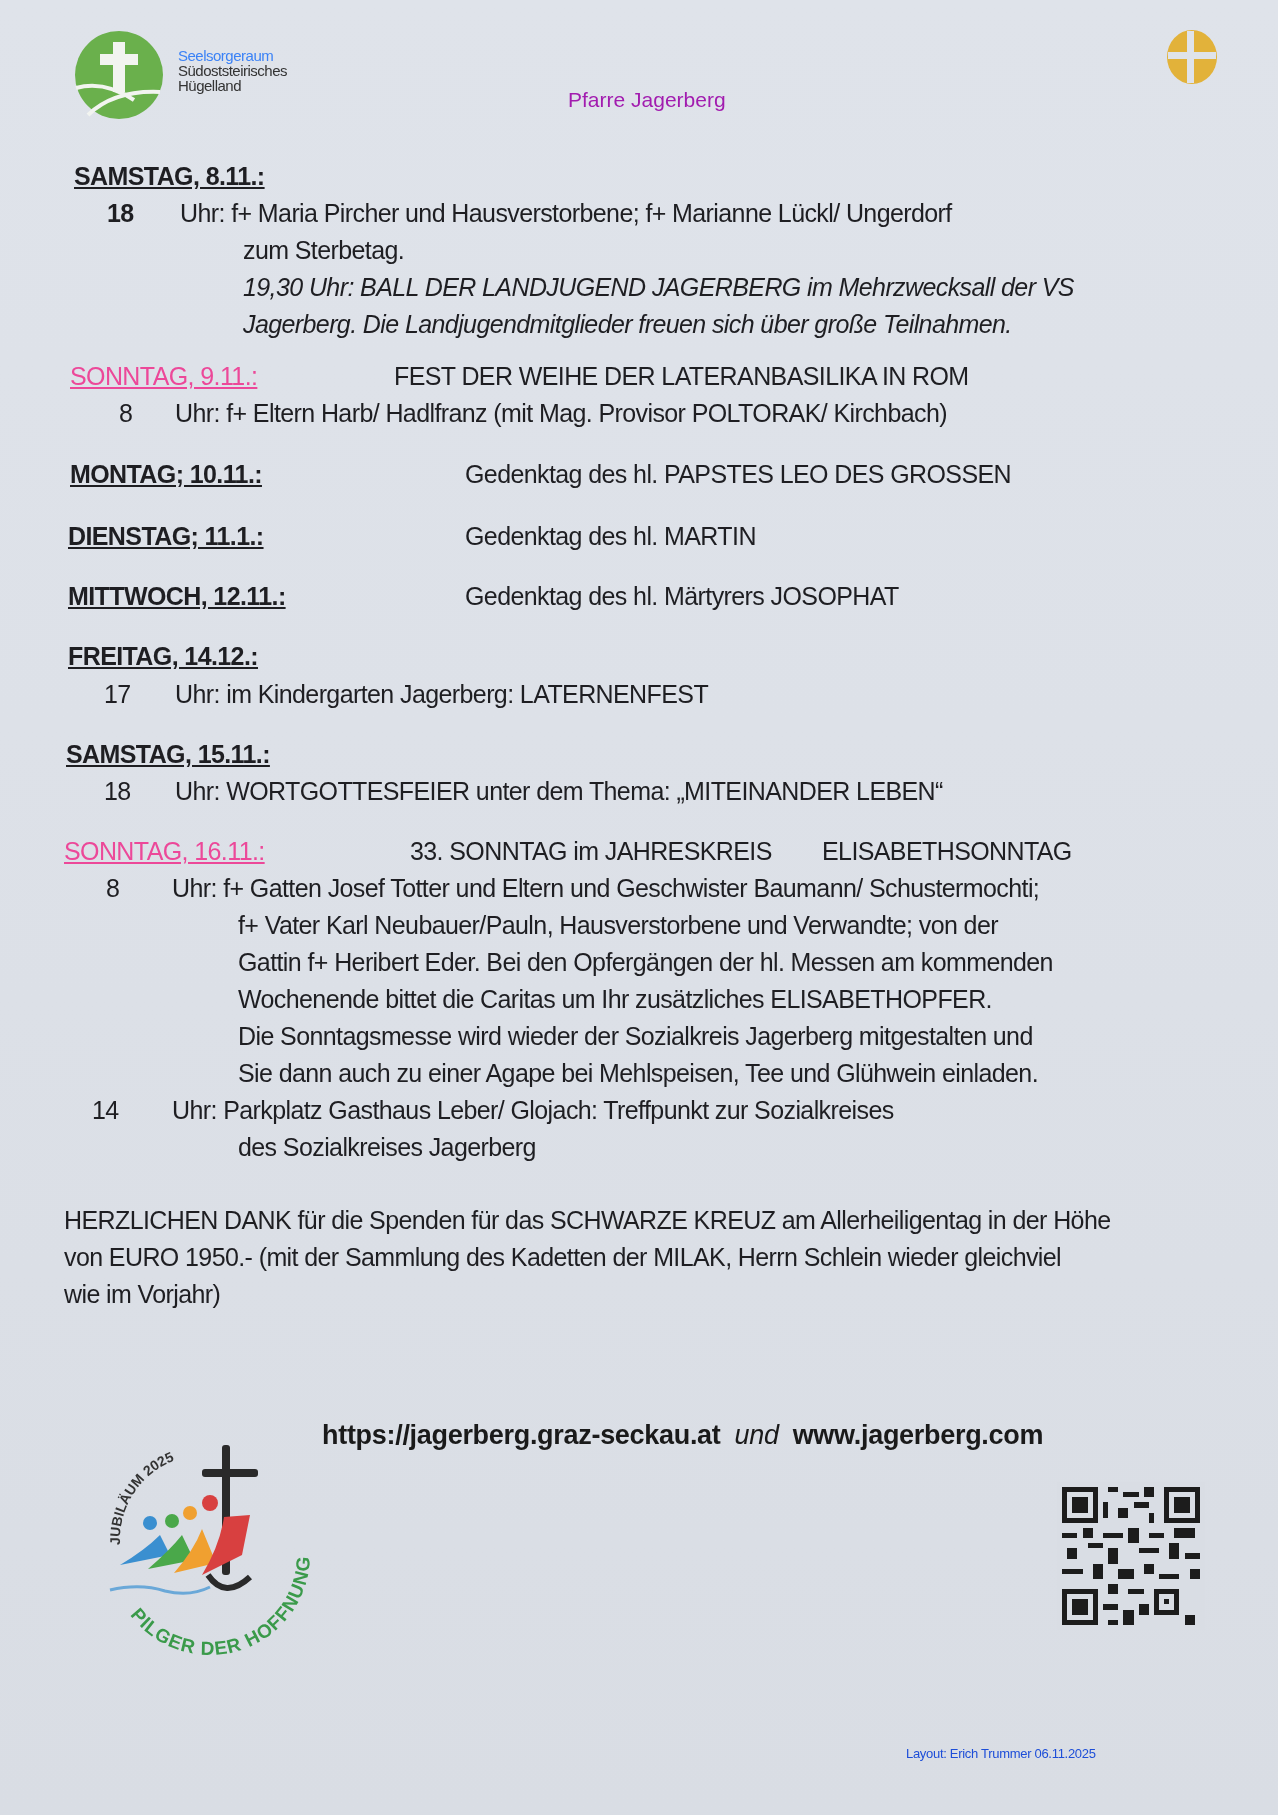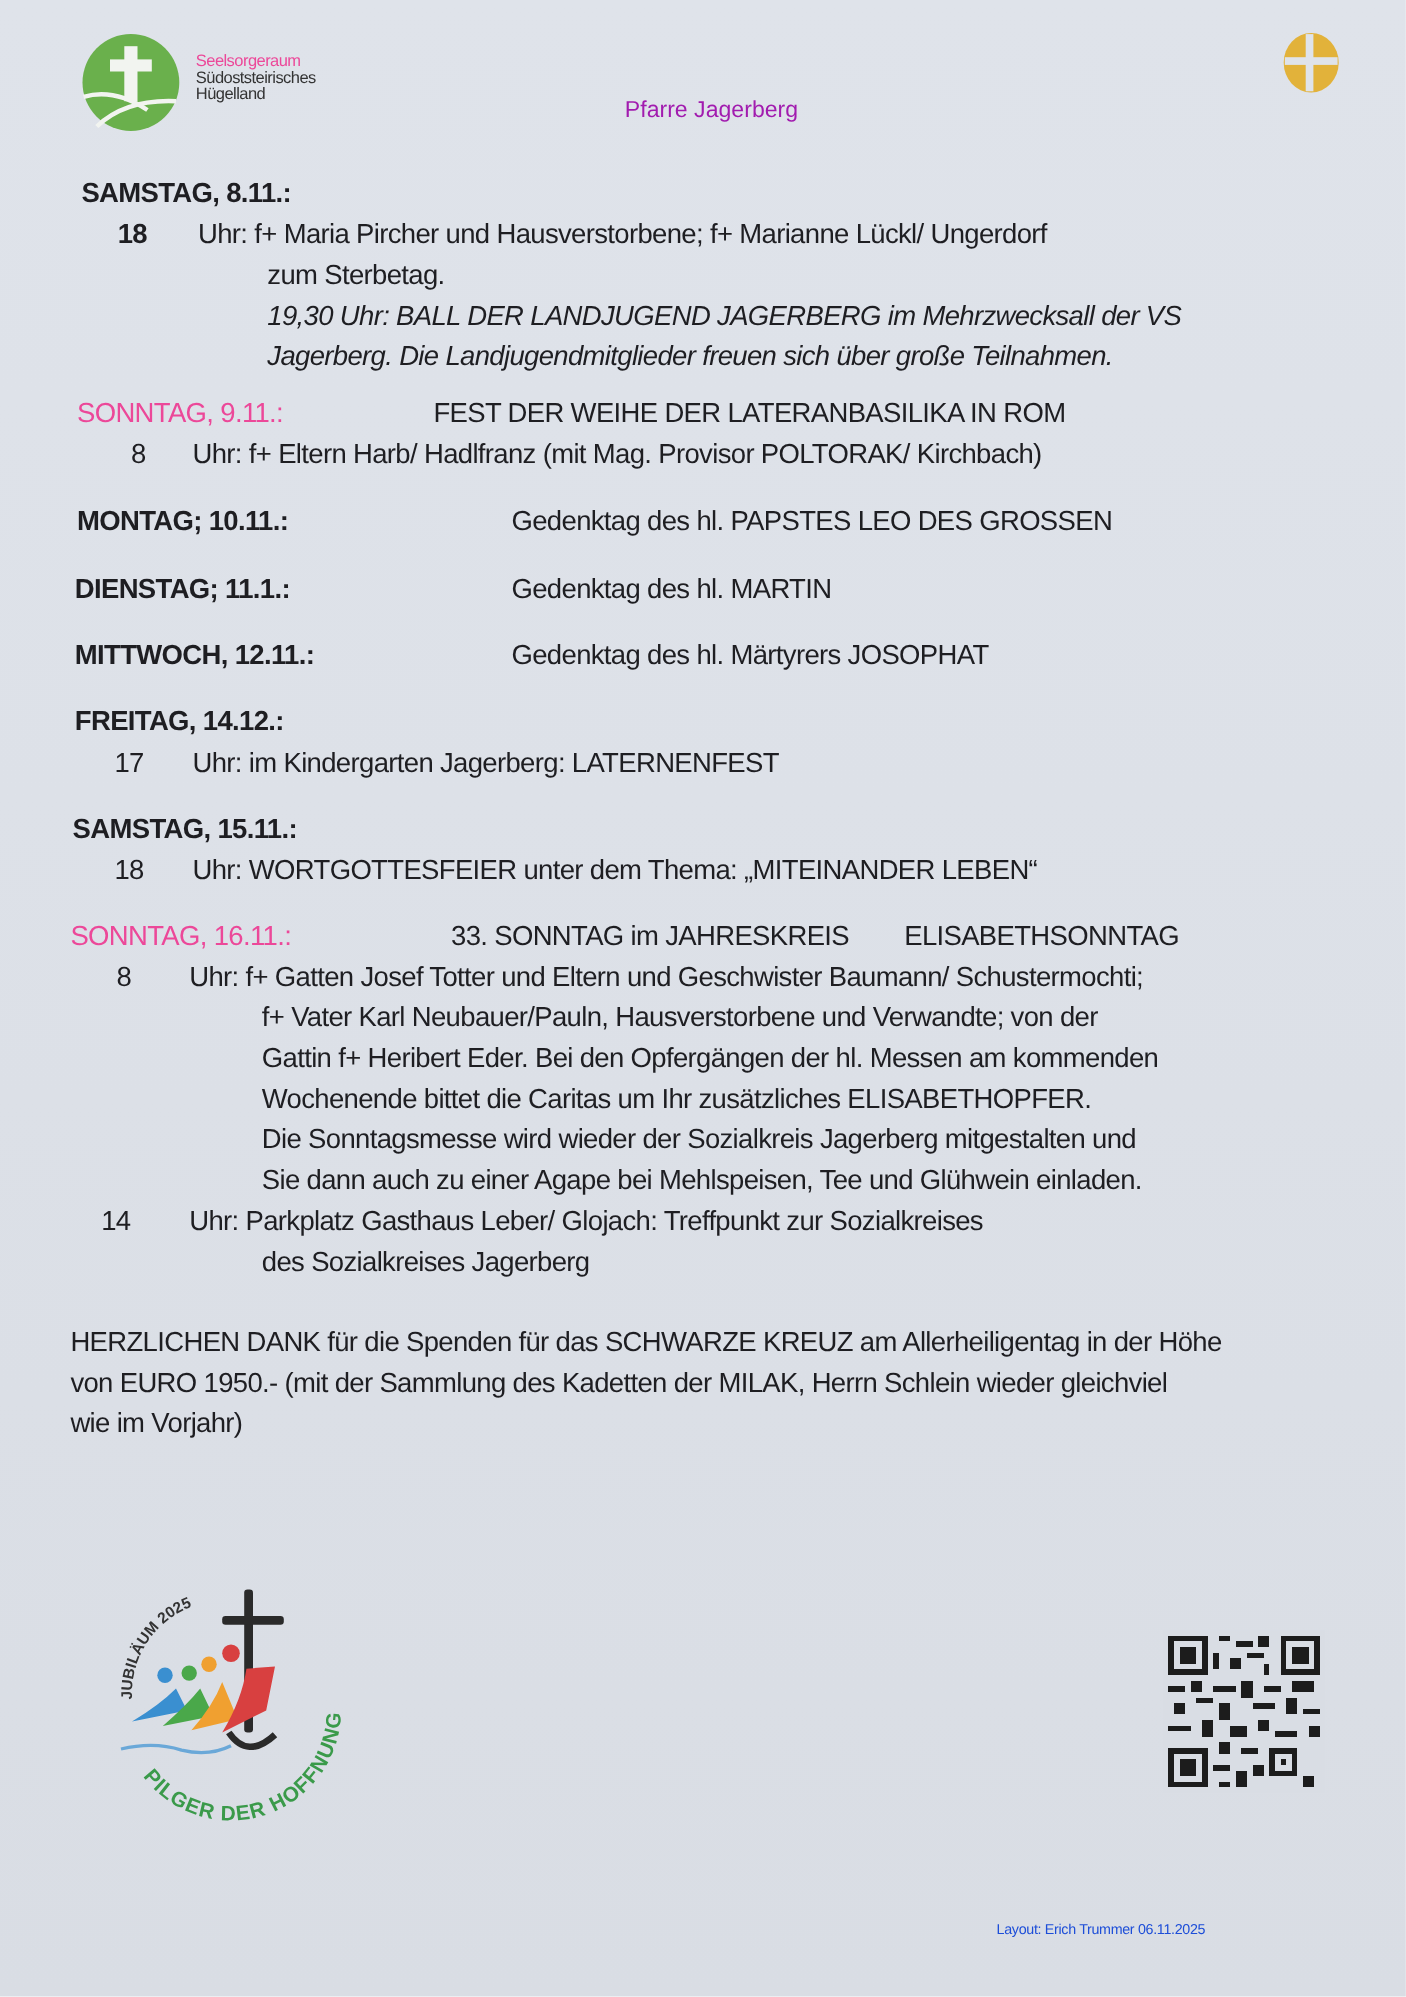--- a/index.html
+++ b/index.html
@@ -7,28 +7,28 @@
       width: 1278px; height: 1815px;
       background: linear-gradient(180deg, #dfe3ea 0%, #dde1e8 40%, #d9dde4 100%);
       font-family: "Liberation Sans", sans-serif;
       color: #1e1e22;
       position: relative; overflow: hidden;
     }
     .page { position: absolute; inset: 0; }
     .header { position: absolute; top: 28px; left: 70px; width: 1150px; height: 100px; }
     .logo-left { position: absolute; left: 4px; top: 2px; width: 90px; height: 90px; }
     .org-name { position: absolute; left: 108px; top: 20px; font-size: 15px; line-height: 15px; letter-spacing: -0.5px; }
-    .org-name .l1 { color: #ec4899; display: block; }
+    .org-name .l1 { color: #3b82f6; display: block; }
     .org-name .l2, .org-name .l3 { color: #333; display: block; }
     .title { position: absolute; left: 312px; top: 28px; font-size: 24px; font-weight: bold; color: #1c1c20; letter-spacing: -0.3px; }
     .subtitle { position: absolute; left: 498px; top: 60px; font-size: 21px; color: #a21caf; }
     .logo-right { position: absolute; left: 1094px; top: 0px; width: 56px; height: 58px; }
 
     .content { position: absolute; left: 60px; top: 158px; width: 1180px; font-size: 25px; line-height: 37px; letter-spacing: -0.6px; }
-    .day { position: absolute; font-weight: bold; }
+    .day { position: absolute; font-weight: bold; text-decoration: underline; }
     .day.red { color: #ec4899; }
     .line { position: absolute; white-space: nowrap; }
     .num { position: absolute; }
     .it { font-style: italic; }
 
     .links { position: absolute; left: 322px; top: 1420px; font-size: 27px; font-weight: bold; color: #1a1a1a; letter-spacing: -0.3px; }
     .links .und { font-weight: normal; font-style: italic; margin: 0 14px; }
     .jubilee { position: absolute; left: 90px; top: 1425px; width: 220px; height: 240px; }
     .qr { position: absolute; left: 1056px; top: 1482px; width: 150px; height: 148px; }
     .layout-credit { position: absolute; left: 906px; top: 1746px; font-size: 13px; color: #1d4ed8; letter-spacing: -0.3px; }
@@ -102,20 +102,23 @@
     <div class="line" style="left:178px;top:897px;">Sie dann auch zu einer Agape bei Mehlspeisen, Tee und Glühwein einladen.</div>
     <div class="num" style="left:32px;top:934px;">14</div>
     <div class="line" style="left:112px;top:934px;">Uhr: Parkplatz Gasthaus Leber/ Glojach:  Treffpunkt zur Sozialkreises</div>
     <div class="line" style="left:178px;top:971px;">des Sozialkreises Jagerberg</div>
 
     <div class="line" style="left:4px;top:1044px;">HERZLICHEN DANK für die Spenden für das SCHWARZE KREUZ am Allerheiligentag in der Höhe</div>
     <div class="line" style="left:4px;top:1081px;">von EURO 1950.- (mit der Sammlung des Kadetten der MILAK, Herrn Schlein wieder gleichviel</div>
     <div class="line" style="left:4px;top:1118px;">wie im Vorjahr)</div>
   </div>
 
+  <div class="links">
+    <span>https://jagerberg.graz-seckau.at</span><span class="und">und</span><span>www.jagerberg.com</span>
+  </div>
 
   <svg class="jubilee" viewBox="0 0 220 240">
     <defs>
       <path id="arcTop" d="M30 120 A85 85 0 0 1 110 30"></path>
       <path id="arcBot" d="M40 190 A90 90 0 0 0 200 70"></path>
     </defs>
     <text font-family="Liberation Sans, sans-serif" font-size="14" font-weight="bold" fill="#333"><textPath href="#arcTop">JUBILÄUM 2025</textPath></text>
     <text font-family="Liberation Sans, sans-serif" font-size="19" font-weight="bold" fill="#3a9a4a" letter-spacing="1"><textPath href="#arcBot">PILGER DER HOFFNUNG</textPath></text>
     <rect x="132" y="20" width="8" height="130" fill="#2a2a2a" rx="3"></rect>
     <rect x="112" y="44" width="56" height="8" fill="#2a2a2a" rx="3"></rect>

